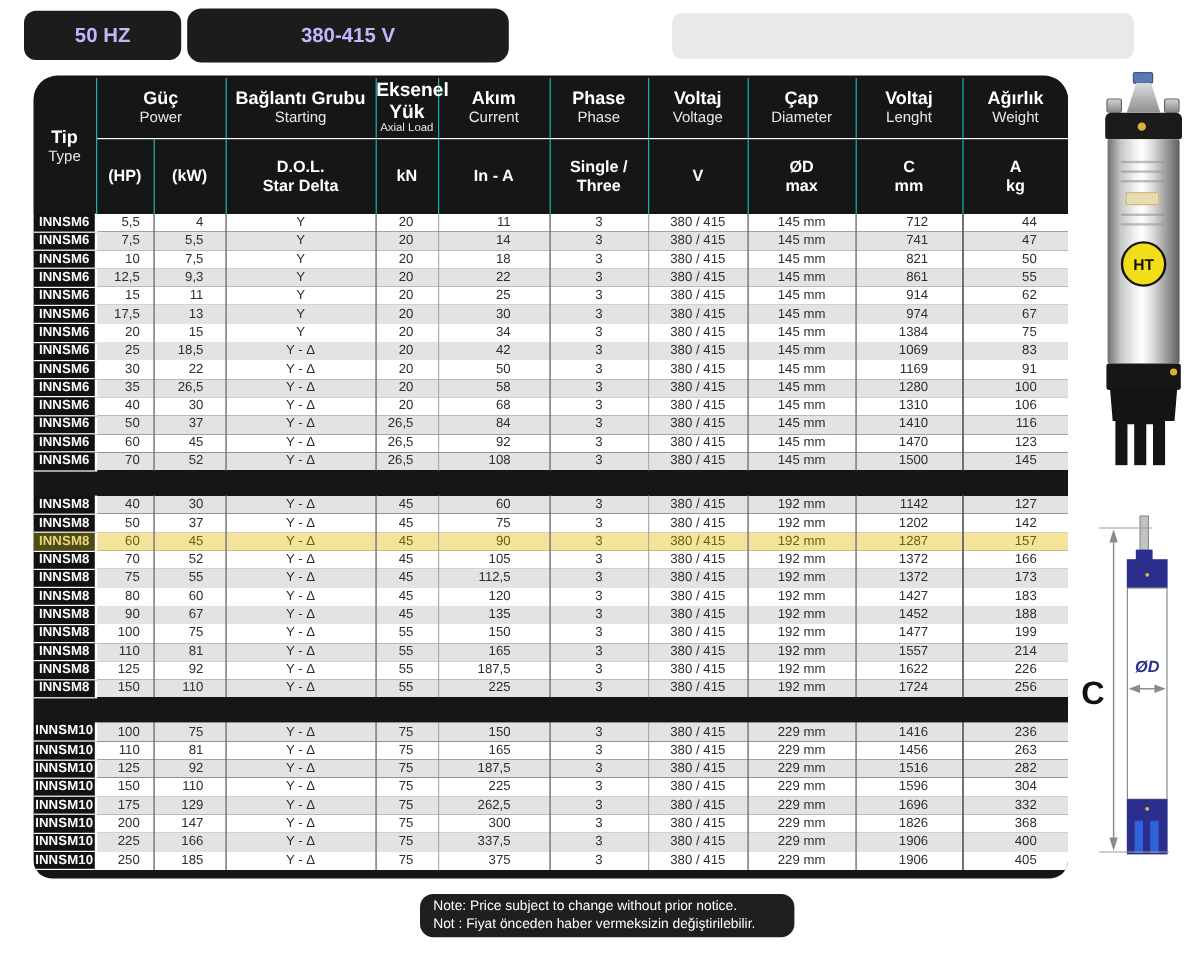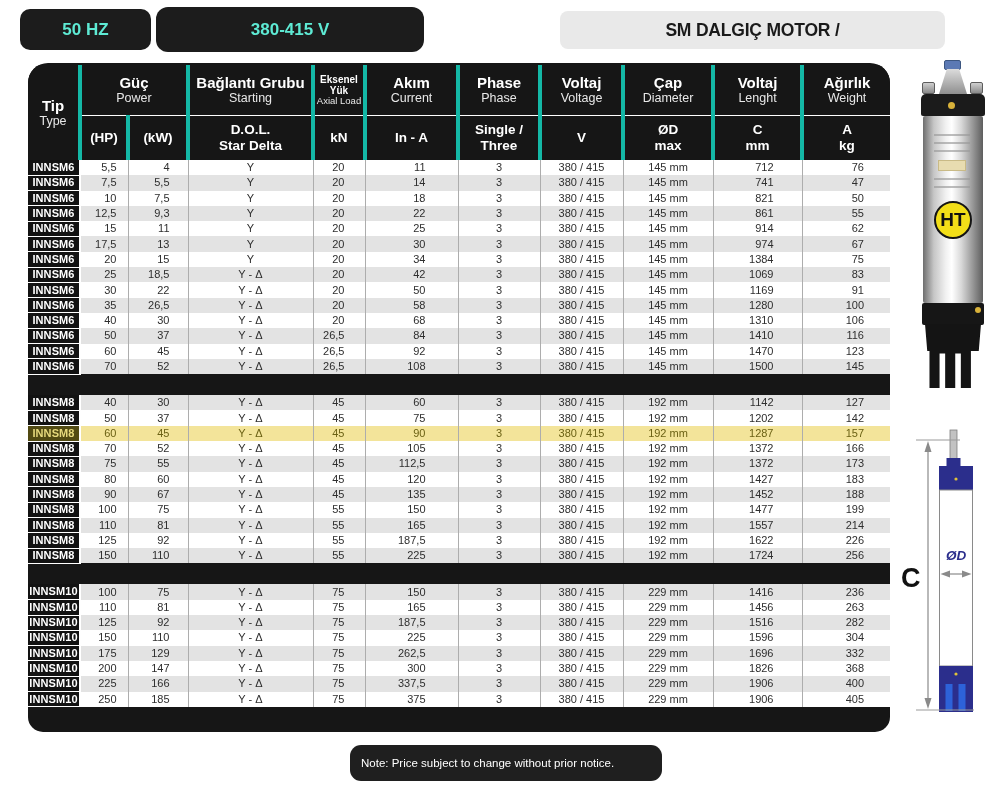--- a/index.html
+++ b/index.html
@@ -1,42 +1,42 @@
 <!DOCTYPE html>
 <html><head>
 <meta charset="utf-8">
 <style>
   * { margin:0; padding:0; box-sizing:border-box; }
   html,body { width:1000px; height:796px; background:#ffffff; font-family:"Liberation Sans", sans-serif; overflow:hidden; }
   .abs { position:absolute; }
 
   
-  .badge { background:#1c1c1c; color:#5eead4; font-weight:bold; display:flex; align-items:center; justify-content:center; }
+  .badge { background:#1c1c1c; color:#c4b5fd; font-weight:bold; display:flex; align-items:center; justify-content:center; }
   .badge-freq { left:20px; top:9px; width:131px; height:41px; border-radius:10px; font-size:17px; }
   .badge-volt { left:156px; top:7px; width:268px; height:45px; border-radius:12px; font-size:17px; }
   .title-pill { left:560px; top:11px; width:385px; height:38px; background:#e9e9e9; border-radius:8px;
                 display:flex; align-items:center; justify-content:center; gap:8px; font-size:17.5px; color:#1a1a1a; }
   .title-pill .tr { font-weight:bold; letter-spacing:-0.2px; }
   .title-pill .en { font-weight:normal; color:#2a2a2a; }
 
   
   .tbl-wrap { left:28px; top:63px; width:862px; height:669px; background:#161616;
               border-radius:20px 20px 15px 15px; padding-top:2px; overflow:hidden; }
   table { width:100%; border-collapse:collapse; table-layout:fixed; }
   thead th { color:#fff; text-align:center; vertical-align:middle; font-weight:bold; background:#161616; }
   thead tr.h1 { height:50px; }
-  thead tr.h2 { height:45px; }
-  thead th { border-right:4px solid #14b8a6; }
+  thead tr.h2 { height:63px; }
+  thead th { border-right:1px solid #14b8a6; }
   thead th:last-child { border-right:none;margin-left:24px; }
   thead tr.h1 th { border-bottom:1px solid #ffffff; }
   th.tip-cell { border-bottom:none !important; }
   .hl1 { font-size:15px; line-height:1.15; display:block; }
   .hl2 { font-size:12.5px; font-weight:normal; color:#e8e8e8; line-height:1.15; display:block; }
   .hs1 { font-size:13.5px; line-height:1.2; display:block; }
-  .ek1 { font-size:10px; line-height:1.1; display:block; }
+  .ek1 { font-size:16px; line-height:1.1; display:block; }
   .ek2 { font-size:9.5px; font-weight:normal; color:#e8e8e8; line-height:1.1; display:block; }
 
   tbody tr { height:15.3px;padding-left:16px; }
   tbody td { font-size:11px; line-height:1; color:#2e2e2e; text-align:center; vertical-align:middle;
              border-right:1px solid #adadad; overflow:hidden; white-space:nowrap; }
   tbody td:last-child { border-right:none; }
   tbody tr.w td { background:#ffffff; }
   tbody tr.g td { background:#e3e3e3; }
   td.type-cell { background:#121212 !important; color:#ffffff; font-weight:bold; font-size:11px;
                  border-bottom:1.5px solid #ffffff; border-right:2px solid #ffffff; letter-spacing:0.1px; }
@@ -66,38 +66,37 @@
   .p-bolt.l { left:4px; } .p-bolt.r { left:52px; }
   .p-topcap { left:3px; top:34px; width:64px; height:22px; background:#1b1b1b; border-radius:5px 5px 2px 2px; }
   .p-gold1 { left:30px; top:42px; width:7px; height:7px; background:#d9b23a; border-radius:50%; }
   .p-body { left:5px; top:56px; width:60px; height:187px;
             background:linear-gradient(90deg,#6e6e6e 0%,#c6c6c6 18%,#f1f1f1 38%,#ffffff 48%,#d8d8d8 64%,#8d8d8d 86%,#5e5e5e 100%);
             border-radius:2px; }
   .p-line { position:absolute; left:11px; width:36px; height:2px; background:#9a9a9a; opacity:0.65; }
   .p-sticker { position:absolute; left:15px; top:44px; width:28px; height:11px; background:#e8dcb0; border:1px solid #c9ba86; }
   .p-ht { position:absolute; left:11px; top:85px; width:38px; height:38px; background:#f2de18; border:2px solid #141414;
           border-radius:50%; display:flex; align-items:center; justify-content:center;
-          font-weight:bold; font-size:19px; color:#111; }
+          font-weight:bold; font-size:13px; color:#111; }
   .p-botcap { left:4px; top:243px; width:62px; height:22px; background:#161616; border-radius:2px; }
   .p-gold2 { left:57px; top:247px; width:6px; height:6px; background:#d9b23a; border-radius:50%; }
   .p-fins { left:7px; top:264px; width:56px; height:64px; background:#141414;
             clip-path:polygon(0 0,100% 0,96% 42%,82% 42%,82% 100%,64% 100%,64% 46%,54% 46%,54% 100%,36% 100%,36% 46%,26% 46%,26% 100%,8% 100%,8% 42%,4% 42%); }
 
   
   .diagram { left:890px; top:400px; width:110px; height:330px; }
 </style>
 </head>
 <body>
 
 <div>
 
   <div class="abs badge badge-freq">50 HZ</div>
   <div class="abs badge badge-volt">380-415 V</div>
   <div class="abs title-pill">
-    <span class="tr">SM DALGIÇ MOTOR /</span>
   </div>
 
   <div class="abs tbl-wrap">
     <table>
       <colgroup>
         <col style="width:52px">
           <col style="width:48px">
           <col style="width:60px">
           <col style="width:125px">
         <col style="width:52px">
@@ -195,21 +194,21 @@
             <td class="type-cell">INNSM6</td>
             <td class="ar p-hp">5,5</td>
             <td class="ar p-kw">4</td>
             <td>Y</td>
             <td class="ar p-kn">20</td>
             <td class="ar p-ina">11</td>
             <td>3</td>
             <td>380 / 415</td>
             <td>145 mm</td>
             <td class="ar p-c">712</td>
-            <td class="ar p-a">76</td>
+            <td class="ar p-a">44</td>
           </tr>
           <tr class="g">
             <td class="type-cell">INNSM6</td>
             <td class="ar p-hp">7,5</td>
             <td class="ar p-kw">5,5</td>
             <td>Y</td>
             <td class="ar p-kn">20</td>
             <td class="ar p-ina">14</td>
             <td>3</td>
             <td>380 / 415</td>
@@ -677,15 +676,16 @@
     <text x="11" y="187" font-family="Liberation Sans, sans-serif" font-size="27" font-weight="bold" fill="#111">C</text>
 
     <text x="66" y="160" text-anchor="middle" font-family="Liberation Sans, sans-serif" font-size="13.5" font-weight="bold" font-style="italic" fill="#2b2e8c">ØD</text>
     <line x1="58" y1="174" x2="74" y2="174" stroke="#8a8a8a" stroke-width="1.2"></line>
     <polygon points="50.5,174 60,170.5 60,177.5" fill="#8a8a8a"></polygon>
     <polygon points="81.5,174 72,170.5 72,177.5" fill="#8a8a8a"></polygon>
   </svg>
 
   <div class="abs note">
     <span>Note: Price subject to change without prior notice.</span>
+    <span>Not : Fiyat önceden haber vermeksizin değiştirilebilir.</span>
   </div>
 
 </div>
 
 </body></html>

